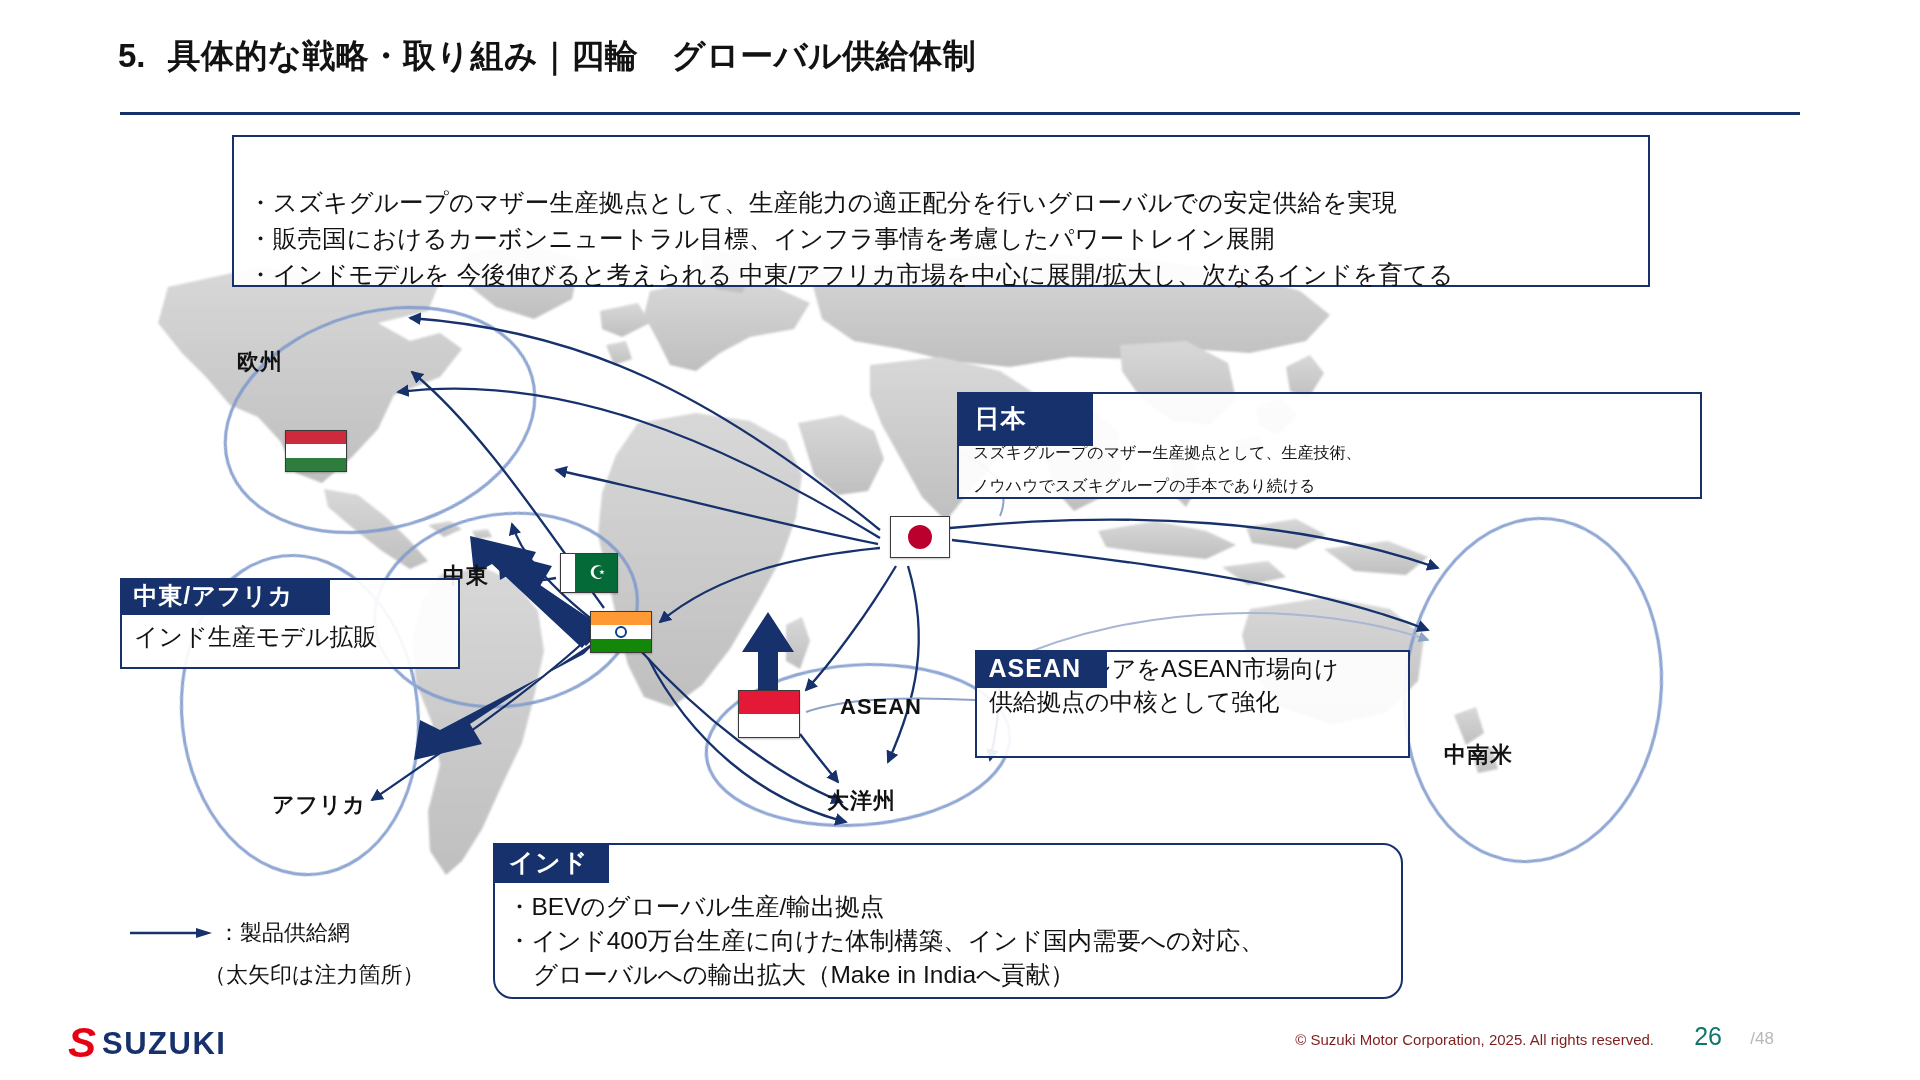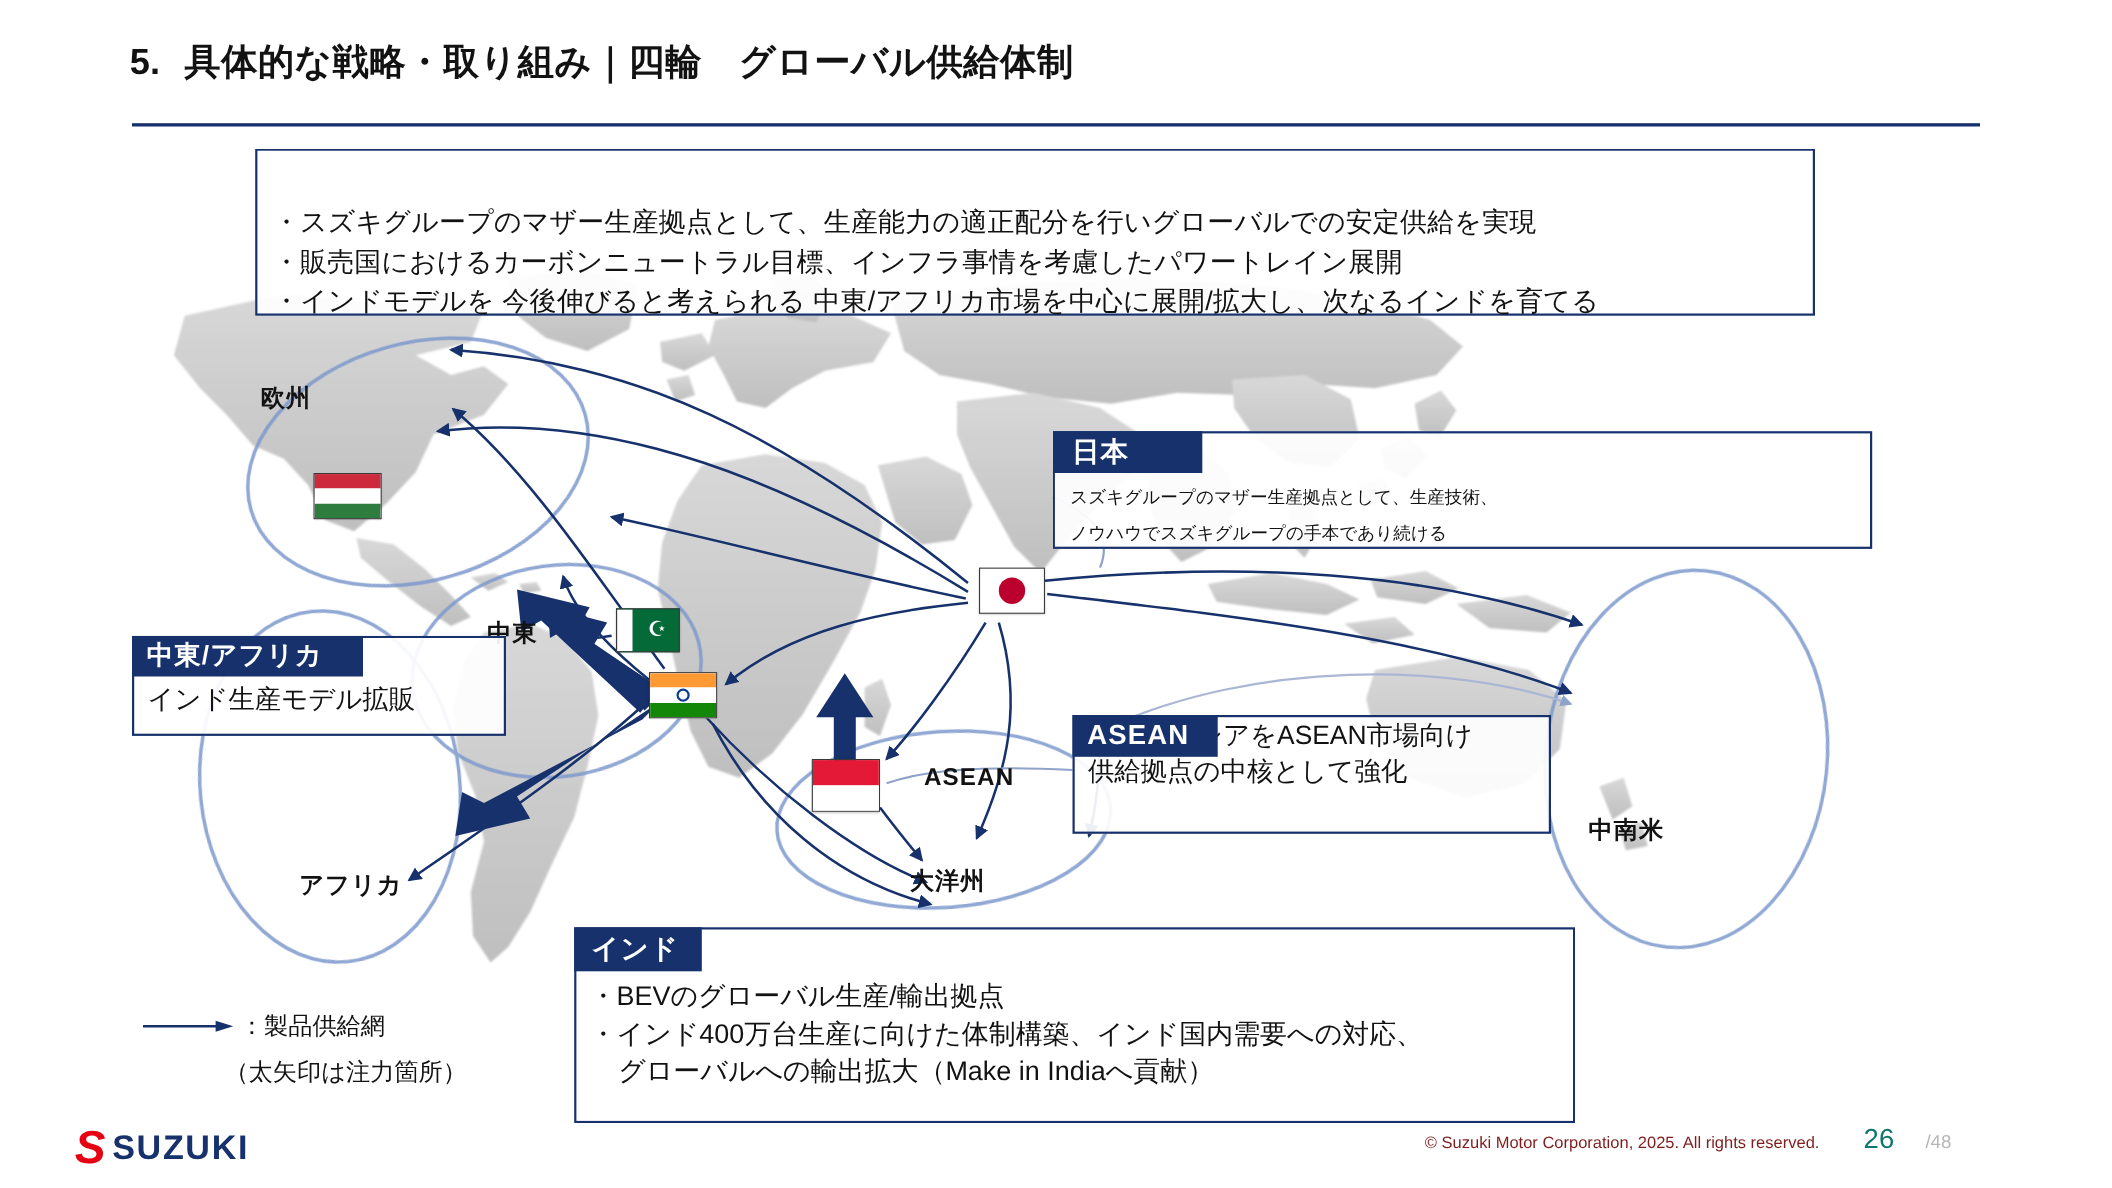--- a/index.html
+++ b/index.html
@@ -97,21 +97,21 @@
   }
   #box-global .bar { width: 220px; height: 42px; font-size: 26px; }
   #box-global .body { padding-top: 48px; }
   #box-global .line { font-size: 24.5px; line-height: 36px; letter-spacing: 0.2px; }
 
   
   #box-japan {
     left: 957px; top: 392px;
     width: 745px; height: 107px;
   }
-  #box-japan .bar { width: 136px; height: 38px; font-size: 25px; }
+  #box-japan .bar { width: 136px; height: 54px; font-size: 25px; }
   #box-japan .body { padding-top: 42px; }
   #box-japan .line { font-size: 16px; line-height: 33px; }
 
   
   #box-mea {
     left: 120px; top: 578px;
     width: 340px; height: 91px;
   }
   #box-mea .bar { width: 210px; height: 37px; font-size: 24px; padding-left: 14px; }
   #box-mea .body { padding-top: 41px; padding-left: 12px; }
@@ -121,22 +121,22 @@
   #box-asean {
     left: 975px; top: 650px;
     width: 435px; height: 108px;
   }
   #box-asean .bar { width: 132px; height: 38px; font-size: 25px; padding-left: 14px; }
   #box-asean .body { padding-left: 12px; }
   #box-asean .line { font-size: 24px; line-height: 33px; }
 
   
   #box-india {
-    left: 522px; top: 843px;
-    width: 910px; height: 178px;
+    left: 493px; top: 843px;
+    width: 910px; height: 156px; border-radius: 20px;
   }
   #box-india .bar { width: 116px; height: 40px; font-size: 25px; padding-left: 16px; }
   #box-india .body { padding-top: 45px; padding-left: 12px; }
   #box-india .line { font-size: 24.5px; line-height: 34px; }
   #box-india .line.indent { padding-left: 26px; }
 
   
   .region-label {
     position: absolute;
     font-size: 22px;

